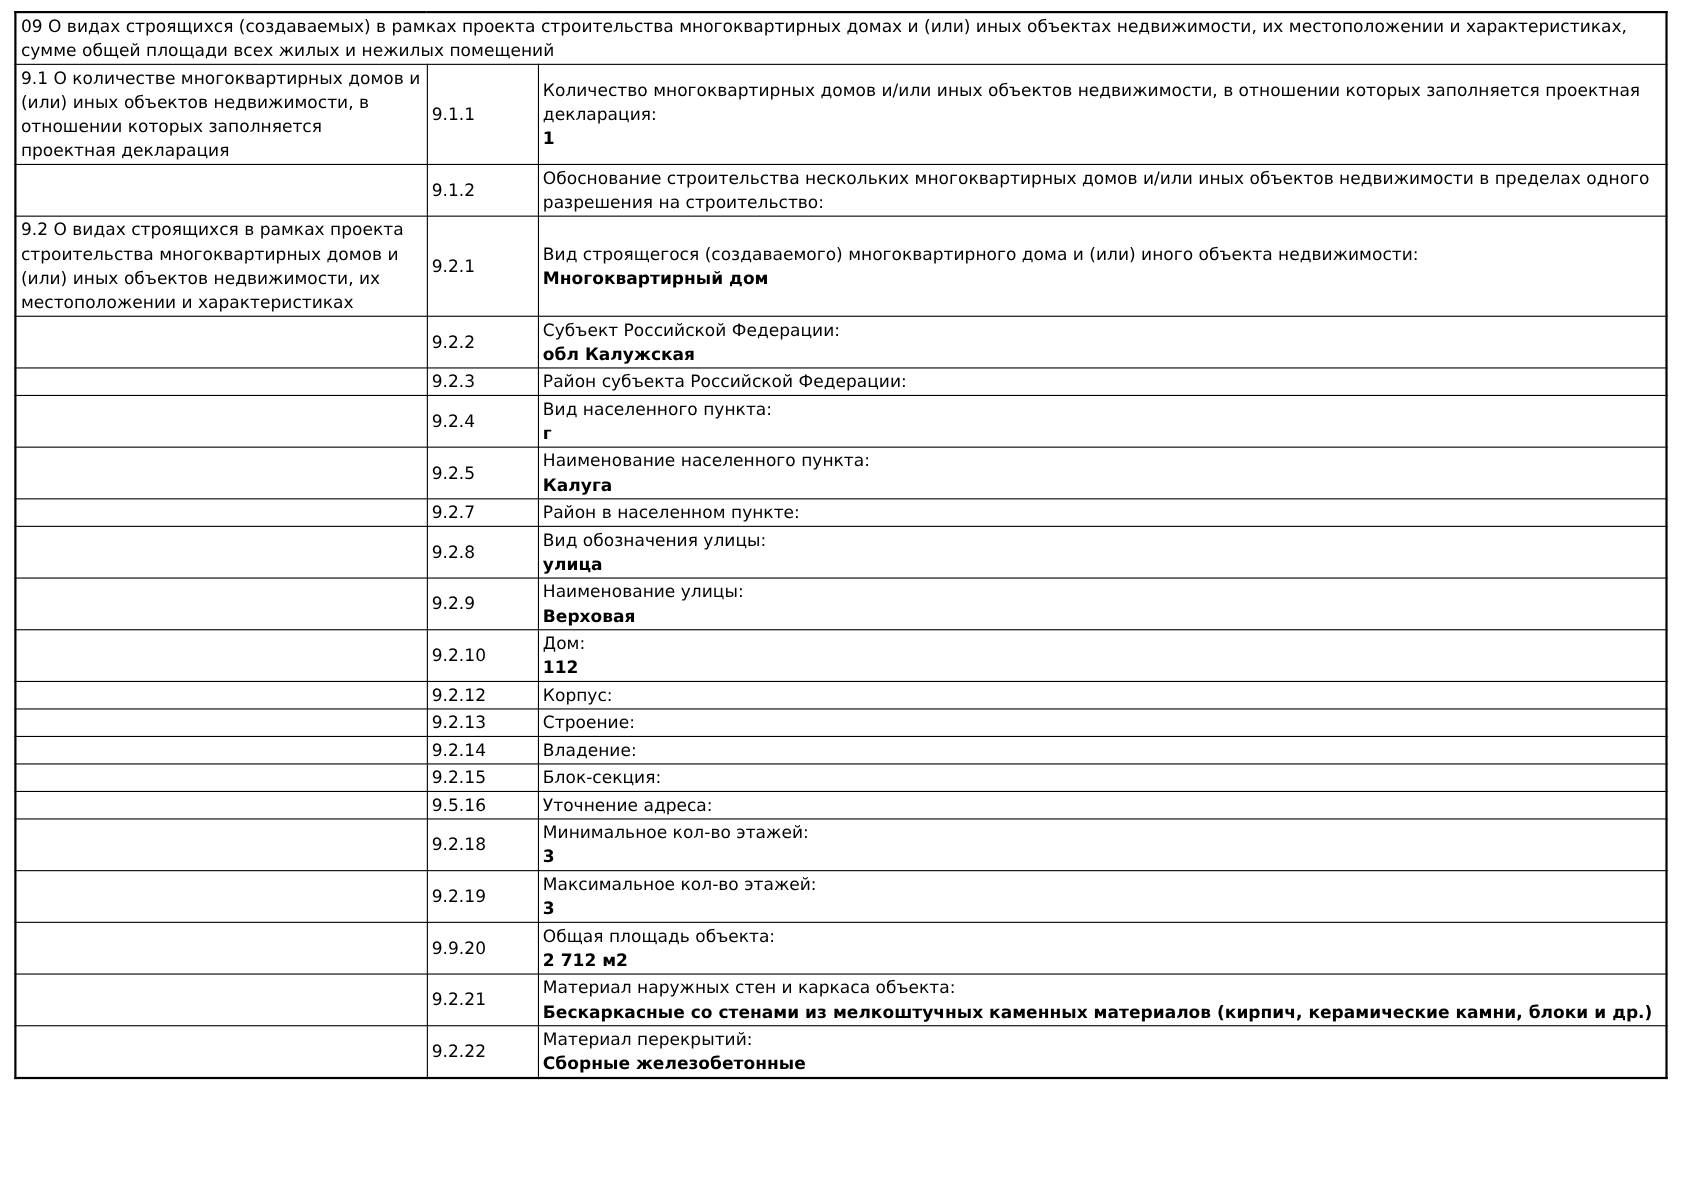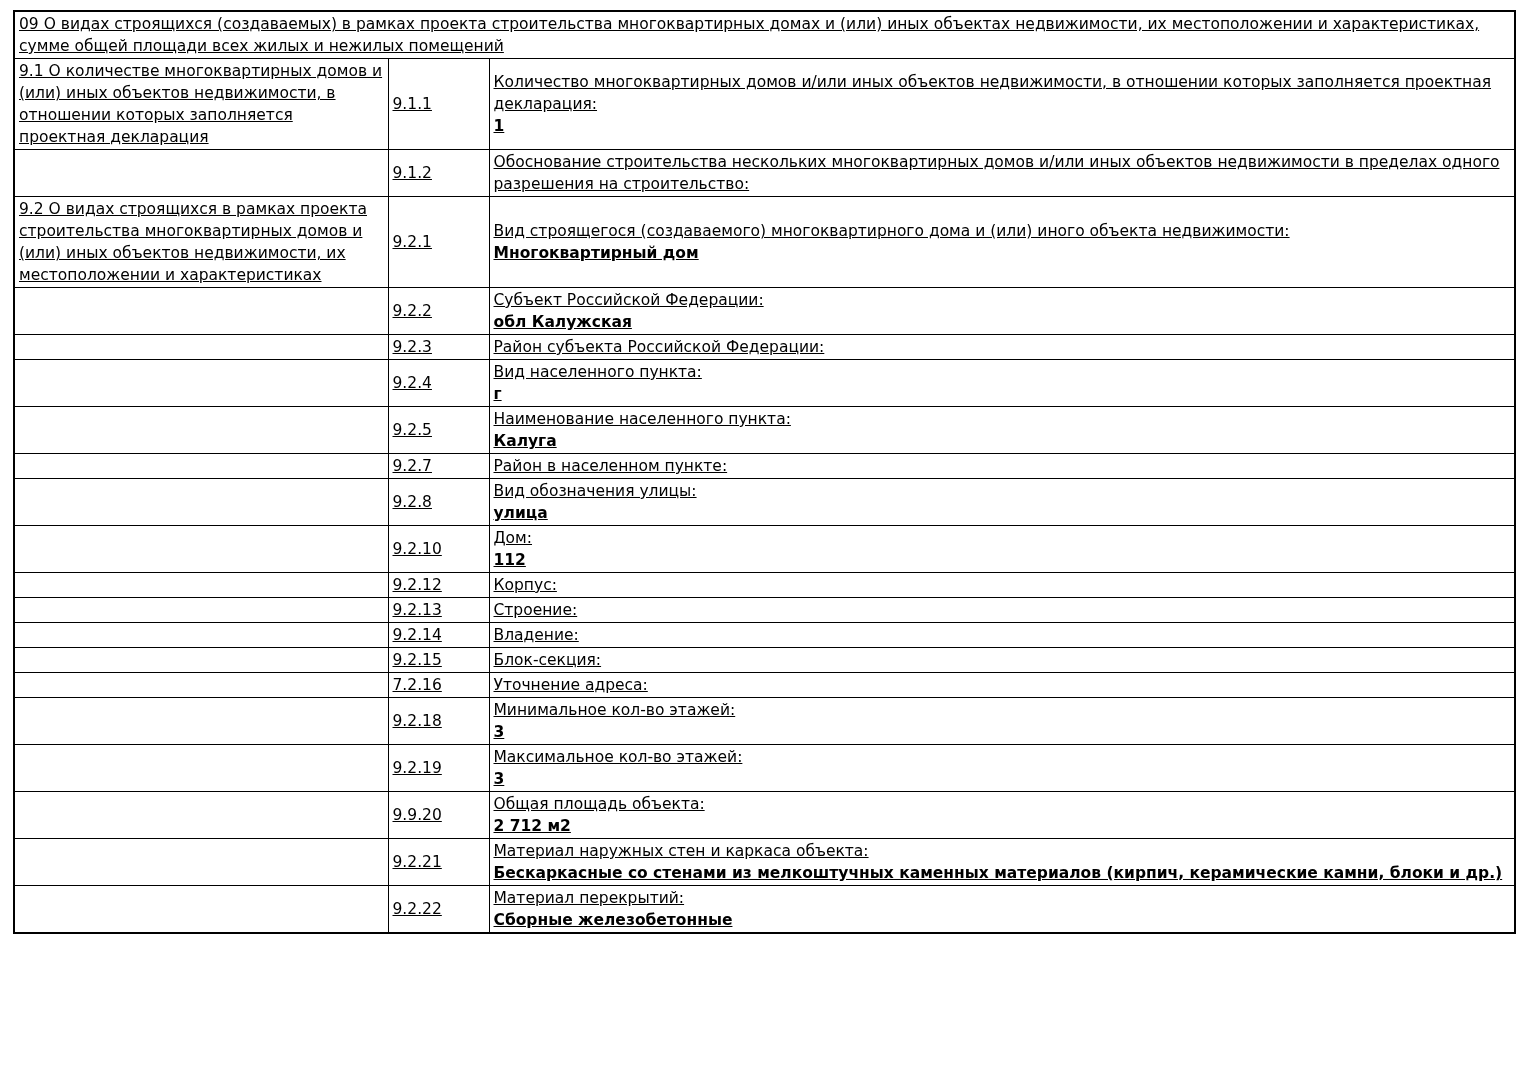--- a/index.html
+++ b/index.html
@@ -15,21 +15,20 @@
     font-family: "DejaVu Sans", "Liberation Sans", sans-serif;
     font-size: 15.5px;
     line-height: 22px;
     color: #000000;
   }
   table.decl {
     border-collapse: collapse;
     table-layout: fixed;
     width: 1503px;
     border: 2px solid #000000;
-    text-decoration: underline;
   }
   table.decl td {
     border: 1px solid #000000;
     padding: 1px 4px;
     overflow: hidden;
     word-wrap: break-word;
   }
   td.header-cell {
     vertical-align: top;
   }
@@ -136,20 +135,28 @@
 
   <tr>
     <td class="col-section"><span class="section-text"></span></td>
     <td class="col-num"><span>9.2.8</span></td>
     <td class="col-content">
       <div class="field-label">Вид обозначения улицы:</div>
       <div class="field-value">улица</div>
     </td>
   </tr>
 
+  <tr>
+    <td class="col-section"><span class="section-text"></span></td>
+    <td class="col-num"><span>9.2.9</span></td>
+    <td class="col-content">
+      <div class="field-label">Наименование улицы:</div>
+      <div class="field-value">Верховая</div>
+    </td>
+  </tr>
 
   <tr>
     <td class="col-section"><span class="section-text"></span></td>
     <td class="col-num"><span>9.2.10</span></td>
     <td class="col-content">
       <div class="field-label">Дом:</div>
       <div class="field-value">112</div>
     </td>
   </tr>
 
@@ -185,21 +192,21 @@
     <td class="col-section"><span class="section-text"></span></td>
     <td class="col-num"><span>9.2.15</span></td>
     <td class="col-content">
       <div class="field-label">Блок-секция:</div>
 
     </td>
   </tr>
 
   <tr>
     <td class="col-section"><span class="section-text"></span></td>
-    <td class="col-num"><span>7.2.16</span></td>
+    <td class="col-num"><span>9.5.16</span></td>
     <td class="col-content">
       <div class="field-label">Уточнение адреса:</div>
 
     </td>
   </tr>
 
 
   <tr>
     <td class="col-section"><span class="section-text"></span></td>
     <td class="col-num"><span>9.2.18</span></td>

